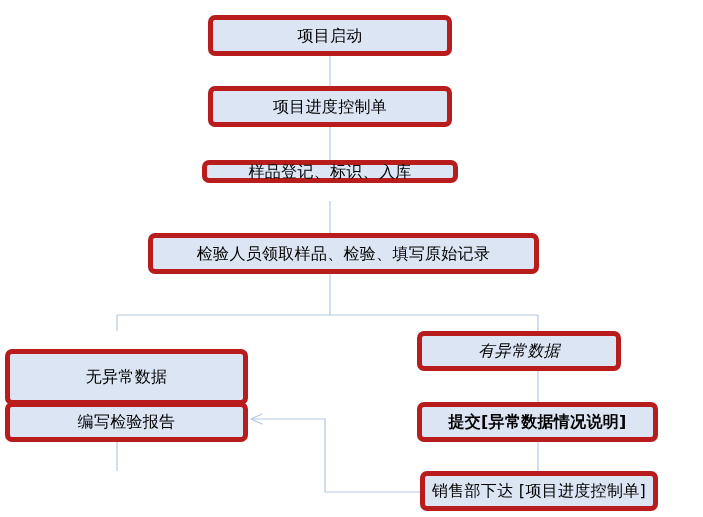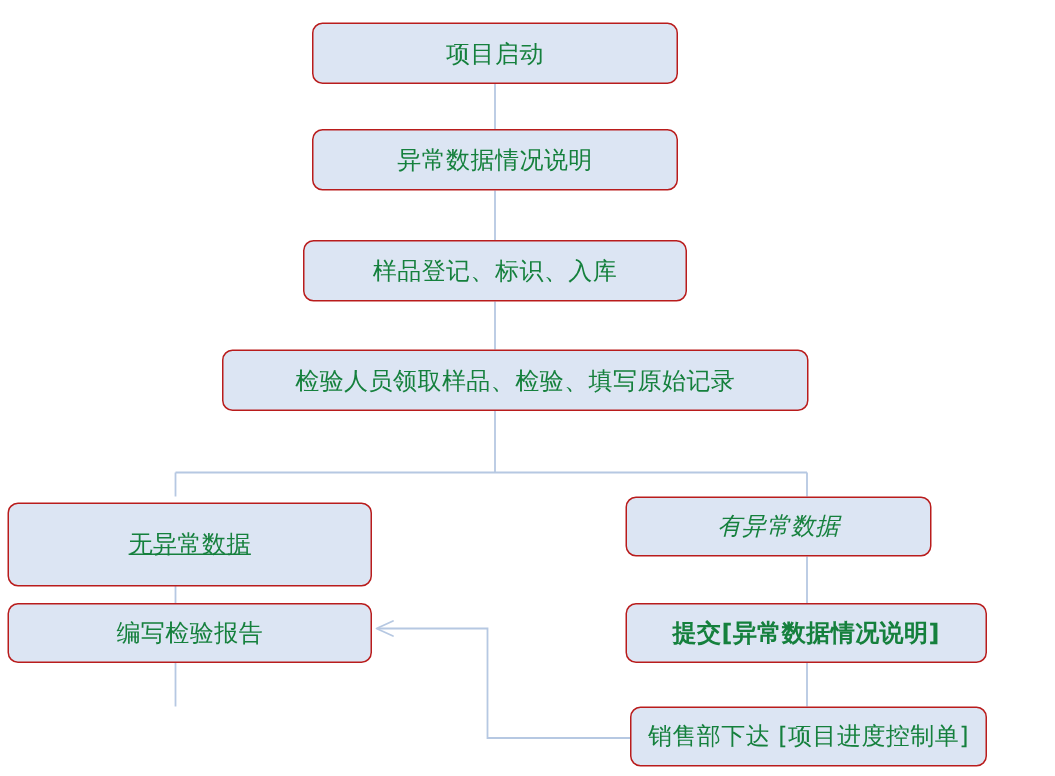--- a/index.html
+++ b/index.html
@@ -22,26 +22,26 @@
     left: 0;
     top: 0;
     width: 703px;
     height: 517px;
     pointer-events: none;
   }
   .node {
     position: absolute;
     box-sizing: border-box;
     background: #dce5f3;
-    border: 1px solid #b91c1c;
+    border: 5px solid #b91c1c;
     border-radius: 7px;
     display: flex;
     align-items: center;
     justify-content: center;
-    color: #15803d;
+    color: #000000;
     font-size: 16px;
     line-height: 1.2;
     letter-spacing: 0.3px;
     white-space: nowrap;
   }
   .node-label {
     display: block;
   }
 </style>
 </head>
@@ -74,32 +74,32 @@
       <path d="M420,492 L325,492 L325,419 L252,419"></path>
       <polyline points="262,414 251,419 262,424" stroke-linecap="round" stroke-linejoin="round"></polyline>
     </g>
   </svg>
 
   <div class="node" style="left:208px; top:15px; width:244px; height:41px;">
     <span class="node-label">项目启动</span>
   </div>
 
   <div class="node" style="left:208px; top:86px; width:244px; height:41px;">
-    <span class="node-label">异常数据情况说明</span>
+    <span class="node-label">项目进度控制单</span>
   </div>
 
-  <div class="node" style="left:202px; top:160px; width:256px; height:41px;">
+  <div class="node" style="left:202px; top:160px; width:256px; height:23px;">
     <span class="node-label">样品登记、标识、入库</span>
   </div>
 
   <div class="node" style="left:148px; top:233px; width:391px; height:41px;">
     <span class="node-label">检验人员领取样品、检验、填写原始记录</span>
   </div>
 
-  <div class="node" style="left:5px; top:335px; width:243px; height:56px;text-decoration:underline;">
+  <div class="node" style="left:5px; top:349px; width:243px; height:56px;">
     <span class="node-label">无异常数据</span>
   </div>
 
   <div class="node" style="left:417px; top:331px; width:204px; height:40px;font-style:italic;">
     <span class="node-label">有异常数据</span>
   </div>
 
   <div class="node" style="left:5px; top:402px; width:243px; height:40px;justify-content:center;">
     <span class="node-label">编写检验报告</span>
   </div>

